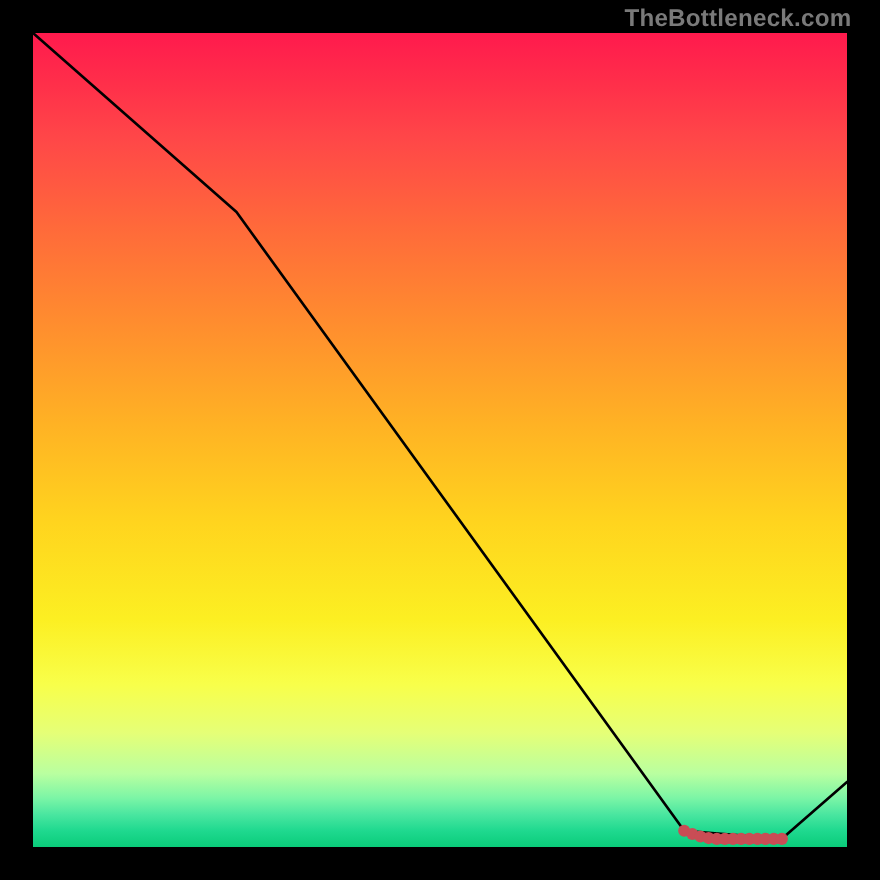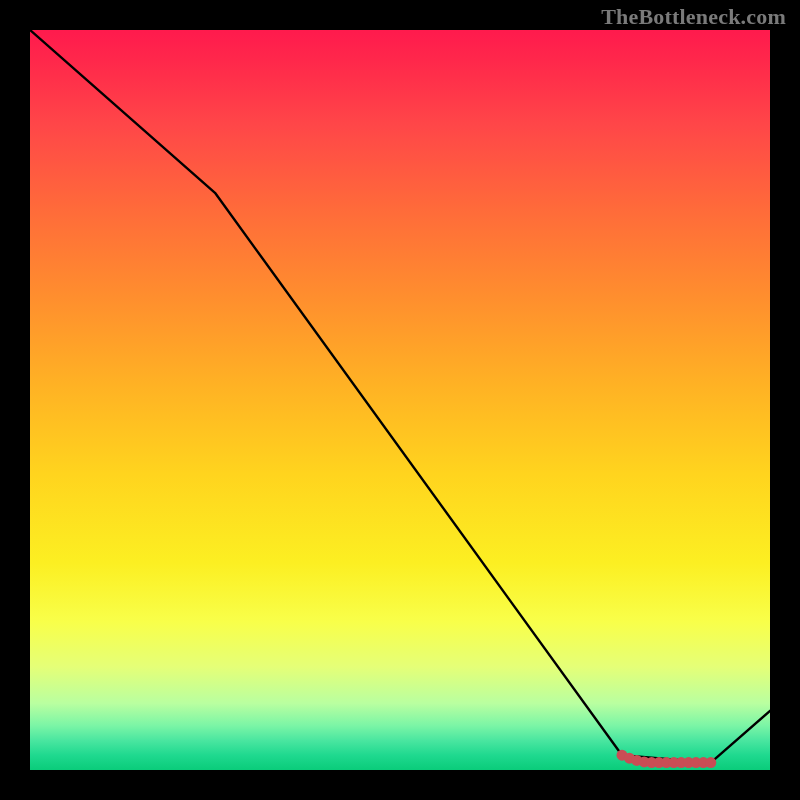--- a/index.html
+++ b/index.html
@@ -46,26 +46,25 @@
   .plot svg {
     position: absolute;
     left: 0;
     top: 0;
     width: 740px;
     height: 740px;
   }
   .watermark {
     position: absolute;
     top: 4px;
-    right: 14px;
+    right: 26px;
     color: #7a7a7a;
     font-size: 22px;
     font-weight: 600;
     letter-spacing: 0.2px;
-    font-family: Liberation Serif, serif;
   }
 </style>
 </head>
 <body>
 
 <div class="frame">
   <div class="plot">
     <svg viewBox="0 0 740 740" preserveAspectRatio="none">
       <g>
         <polyline id="curve-line" fill="none" stroke="#000000" stroke-width="2.4" stroke-linejoin="round" stroke-linecap="round" points="0.0,0.0 185.0,162.8 592.0,725.2 680.8,732.6 740.0,680.8"></polyline>

